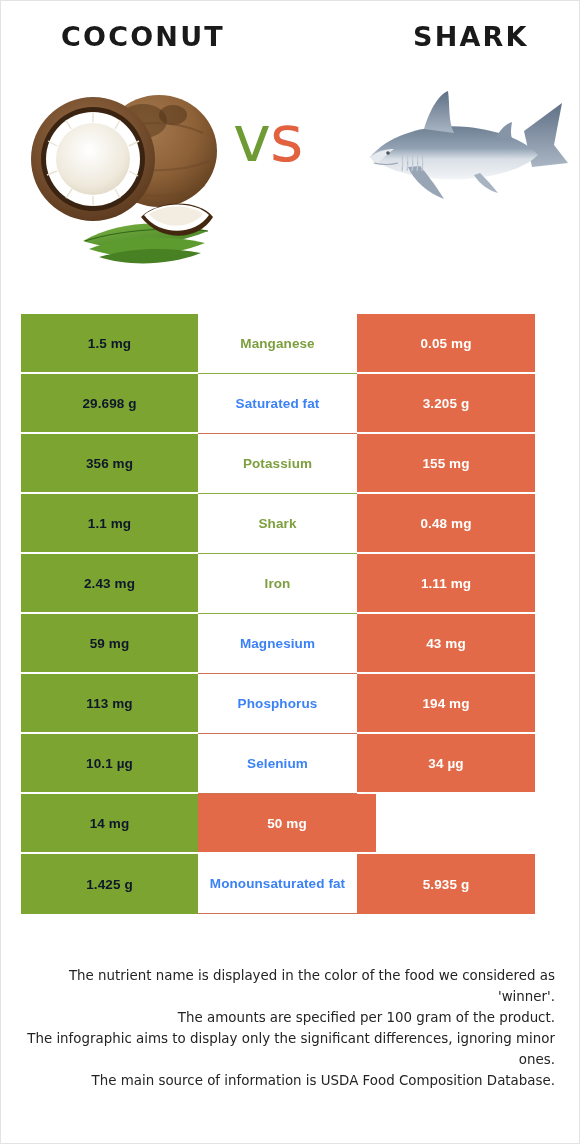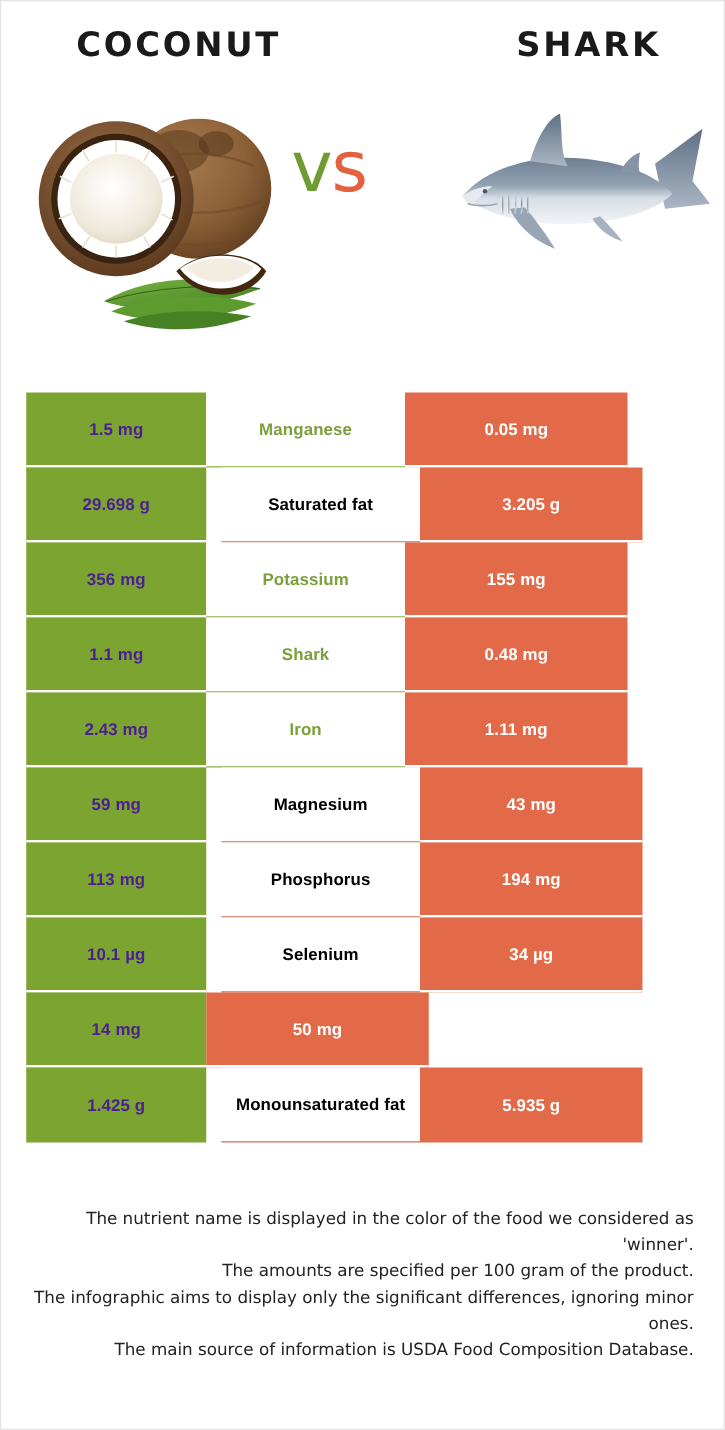--- a/index.html
+++ b/index.html
@@ -50,21 +50,21 @@
     top: 0;
   }
   .hero-left  { left: 22px;  width: 210px; height: 200px; }
   .hero-right { left: 355px; width: 215px; height: 200px; }
 
   .vs {
     position: absolute;
     left: 232px;
     top: 36px;
     font-family: "DejaVu Sans", sans-serif;
-    font-size: 56px;
+    font-size: 64px;
     font-weight: 400;
     line-height: 1;
     letter-spacing: -1px;
   }
   .vs .v { color: #6e9b33; }
   .vs .s { color: #e2613f; }
 
   
   .table {
     position: absolute;
@@ -80,39 +80,39 @@
   .cell {
     display: flex;
     align-items: center;
     justify-content: center;
     box-sizing: border-box;
     font-size: 13.5px;
     font-weight: 600;
     letter-spacing: .1px;
   }
   .cell-left {
-    width: 144px;
+    width: 177px;
     background: #7ba431;
-    color: #4c1d95;
+    color: #0f172a;
     border-bottom: 2px solid #ffffff;
   }
   .cell-right {
     width: 178px;
     background: #e26a48;
     color: #ffffff;
     border-bottom: 2px solid #ffffff;
   }
   .cell-mid {
     width: 159px;
     background: #ffffff;
     font-weight: 600;
     font-size: 13.5px;
   }
   .cell-mid.win-left  { color: #7d9f3e; border-bottom: 1px solid #8aae45; }
-  .cell-mid.win-right { color: #000000; border-bottom: 1px solid #cf7254; margin-left: 12px; }
+  .cell-mid.win-right { color: #3b82f6; border-bottom: 1px solid #cf7254; }
   .row:last-child .cell-left,
   .row:last-child .cell-right { border-bottom: none; }
 
   
   .footer {
     position: absolute;
     left: 26px;
     top: 964px;
     width: 528px;
     text-align: right;

